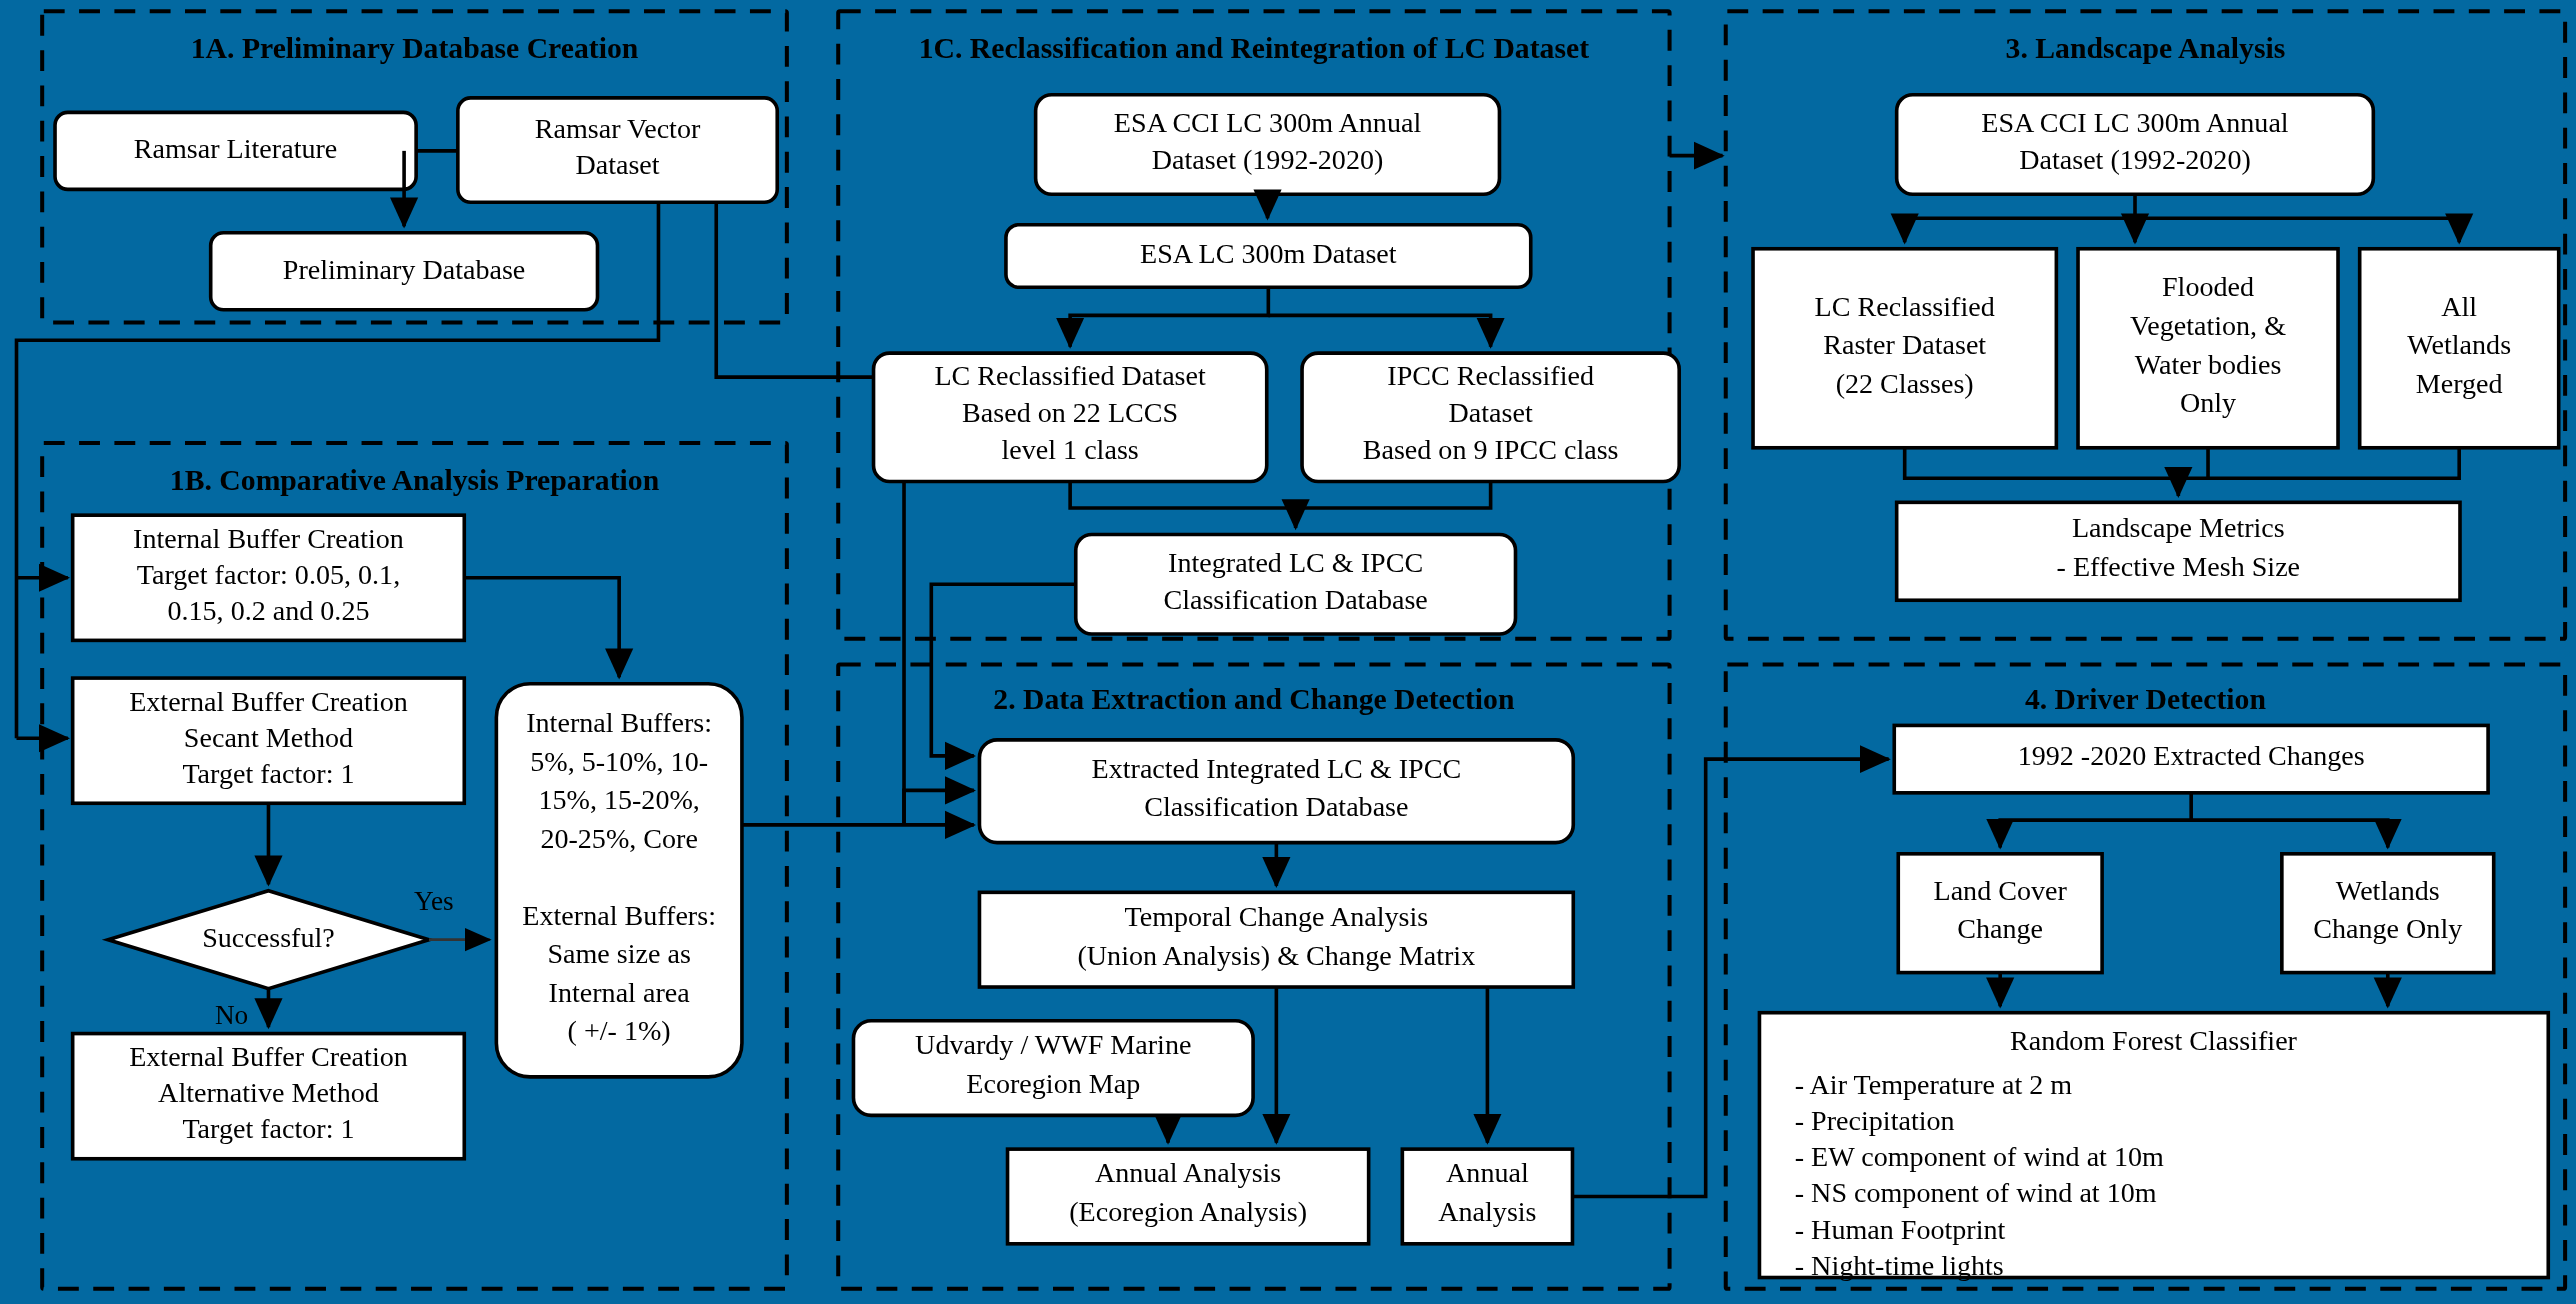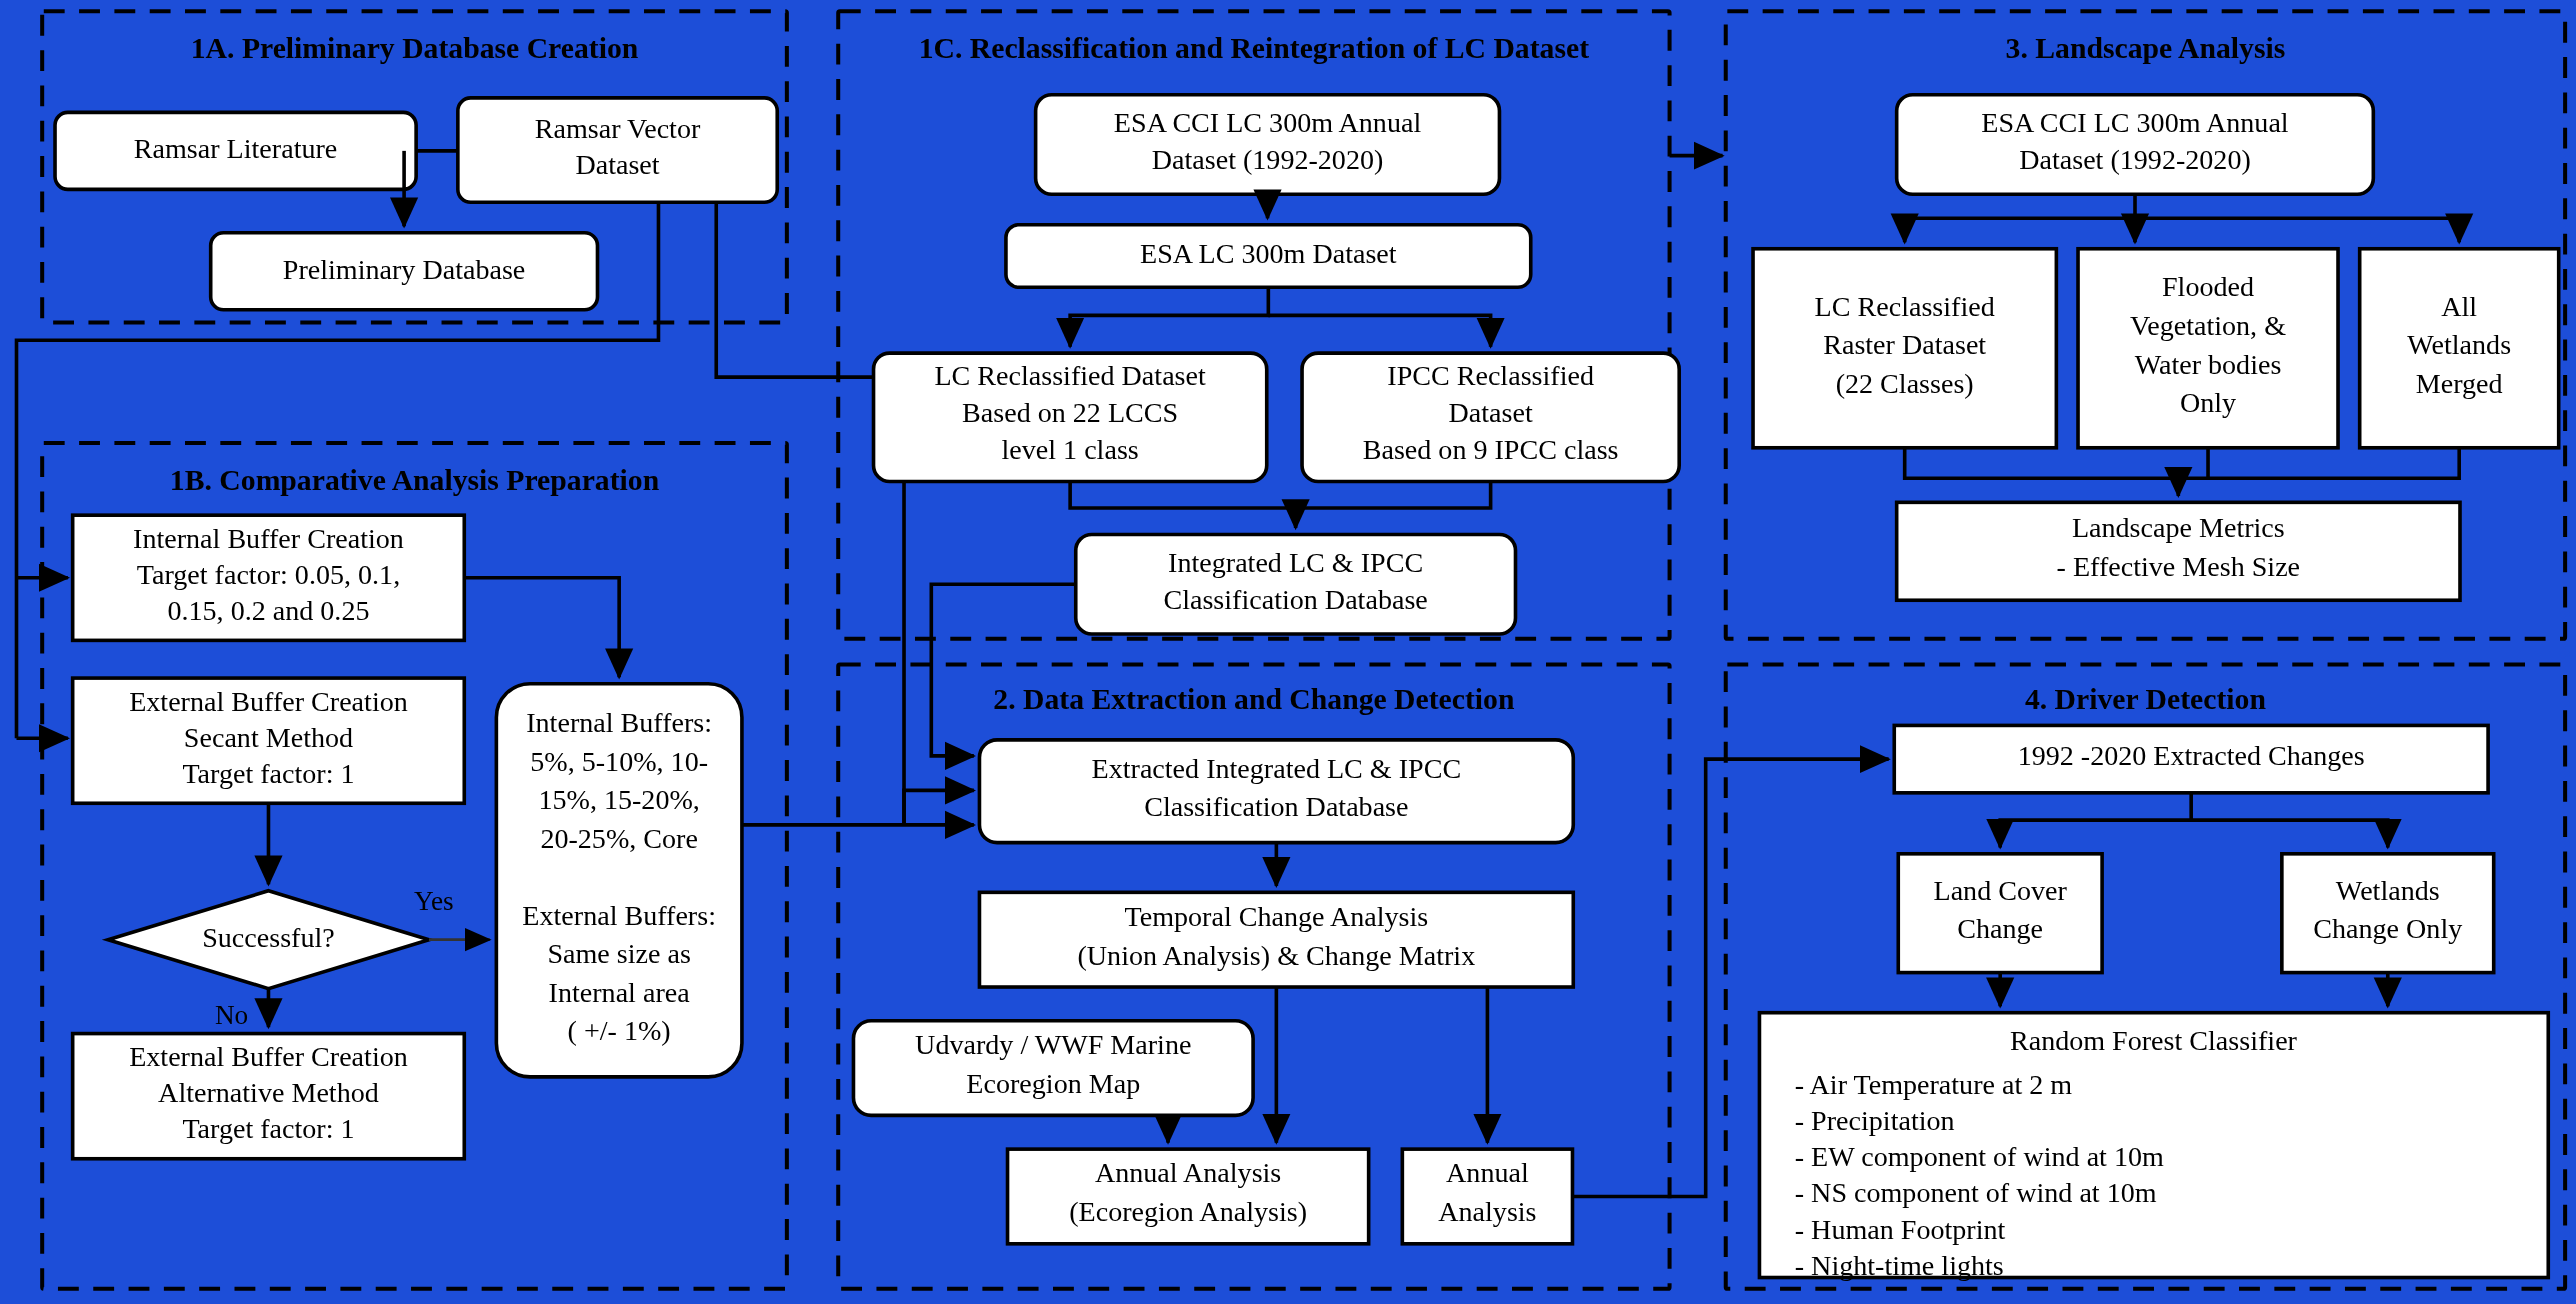--- a/index.html
+++ b/index.html
@@ -1,17 +1,17 @@
 <!DOCTYPE html>
 <html style="font-size:13px"><head>
 <meta charset="utf-8">
 <style>
   html,body{margin:0;padding:0;background:#ffffff;}
   body{font-family:"Liberation Serif", serif;}
-  #stage{position:relative;width:2576px;height:1304px;background:#1d4ed8;overflow:hidden;}
+  #stage{position:relative;width:2576px;height:1304px;background:#0369a1;overflow:hidden;}
   svg#canvas{position:absolute;left:0;top:0;width:2576px;height:1304px;}
   .panel-rect{fill:none;stroke:#000;stroke-width:5;stroke-dasharray:26 18;}
   .box{fill:#fff;stroke:#000;stroke-width:4.5;}
   .conn{fill:none;stroke:#000;stroke-width:4.5;}
   .conn-thin{fill:none;stroke:#333;stroke-width:3.5;}
   .lbl{font-family:"Liberation Serif", serif;fill:#000;text-anchor:middle;dominant-baseline:middle;}
   .panel-title{font-family:"Liberation Serif", serif;font-weight:bold;fill:#000;text-anchor:middle;font-size:37px;}
   .node-text{font-size:35px;}
   .yn-text{font-size:34px;}
   .list-text{font-size:35px;text-anchor:start;}

